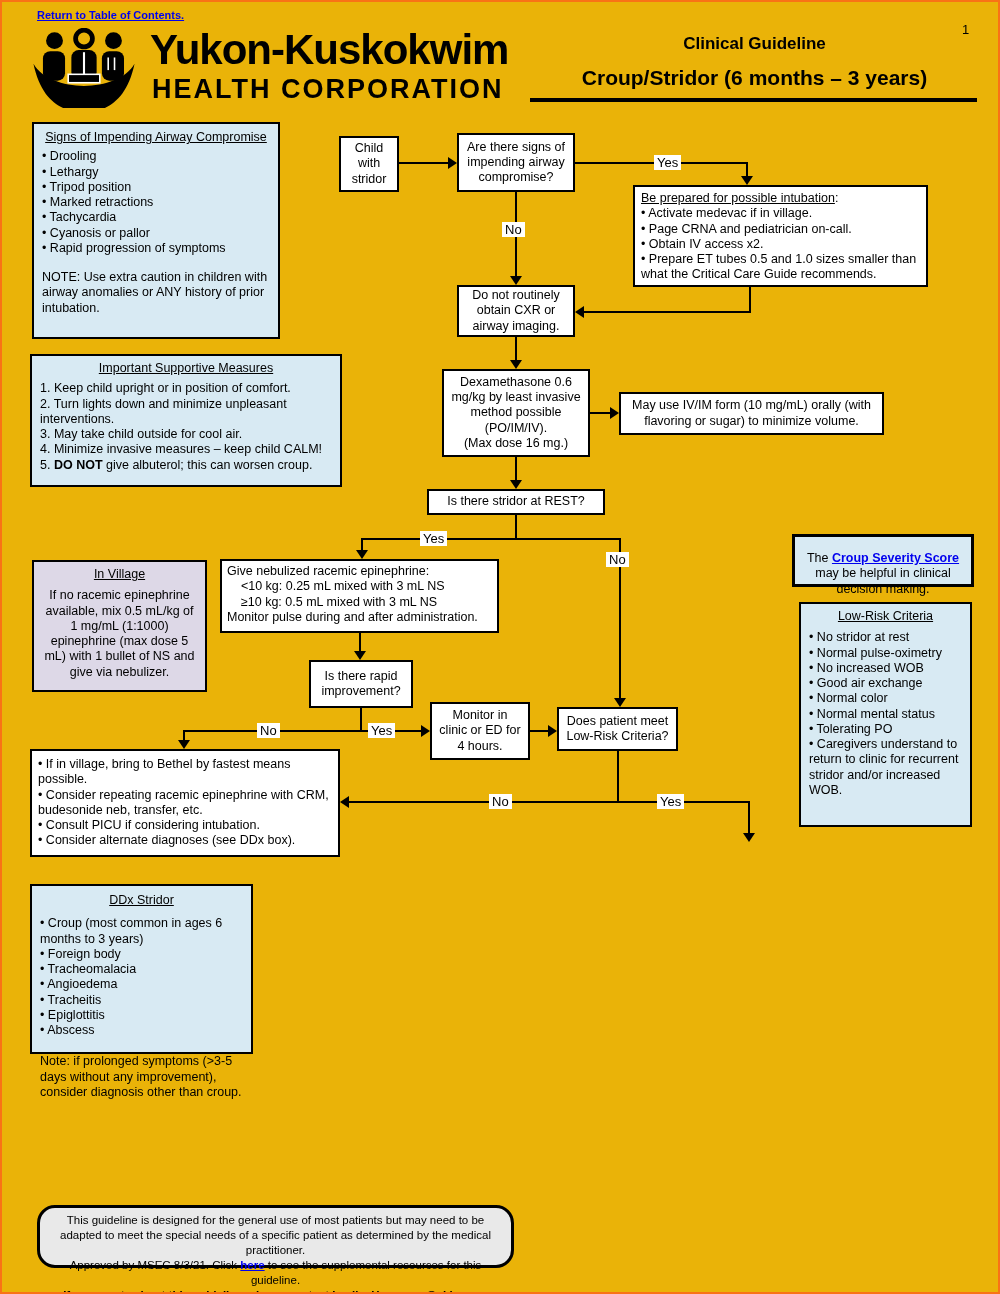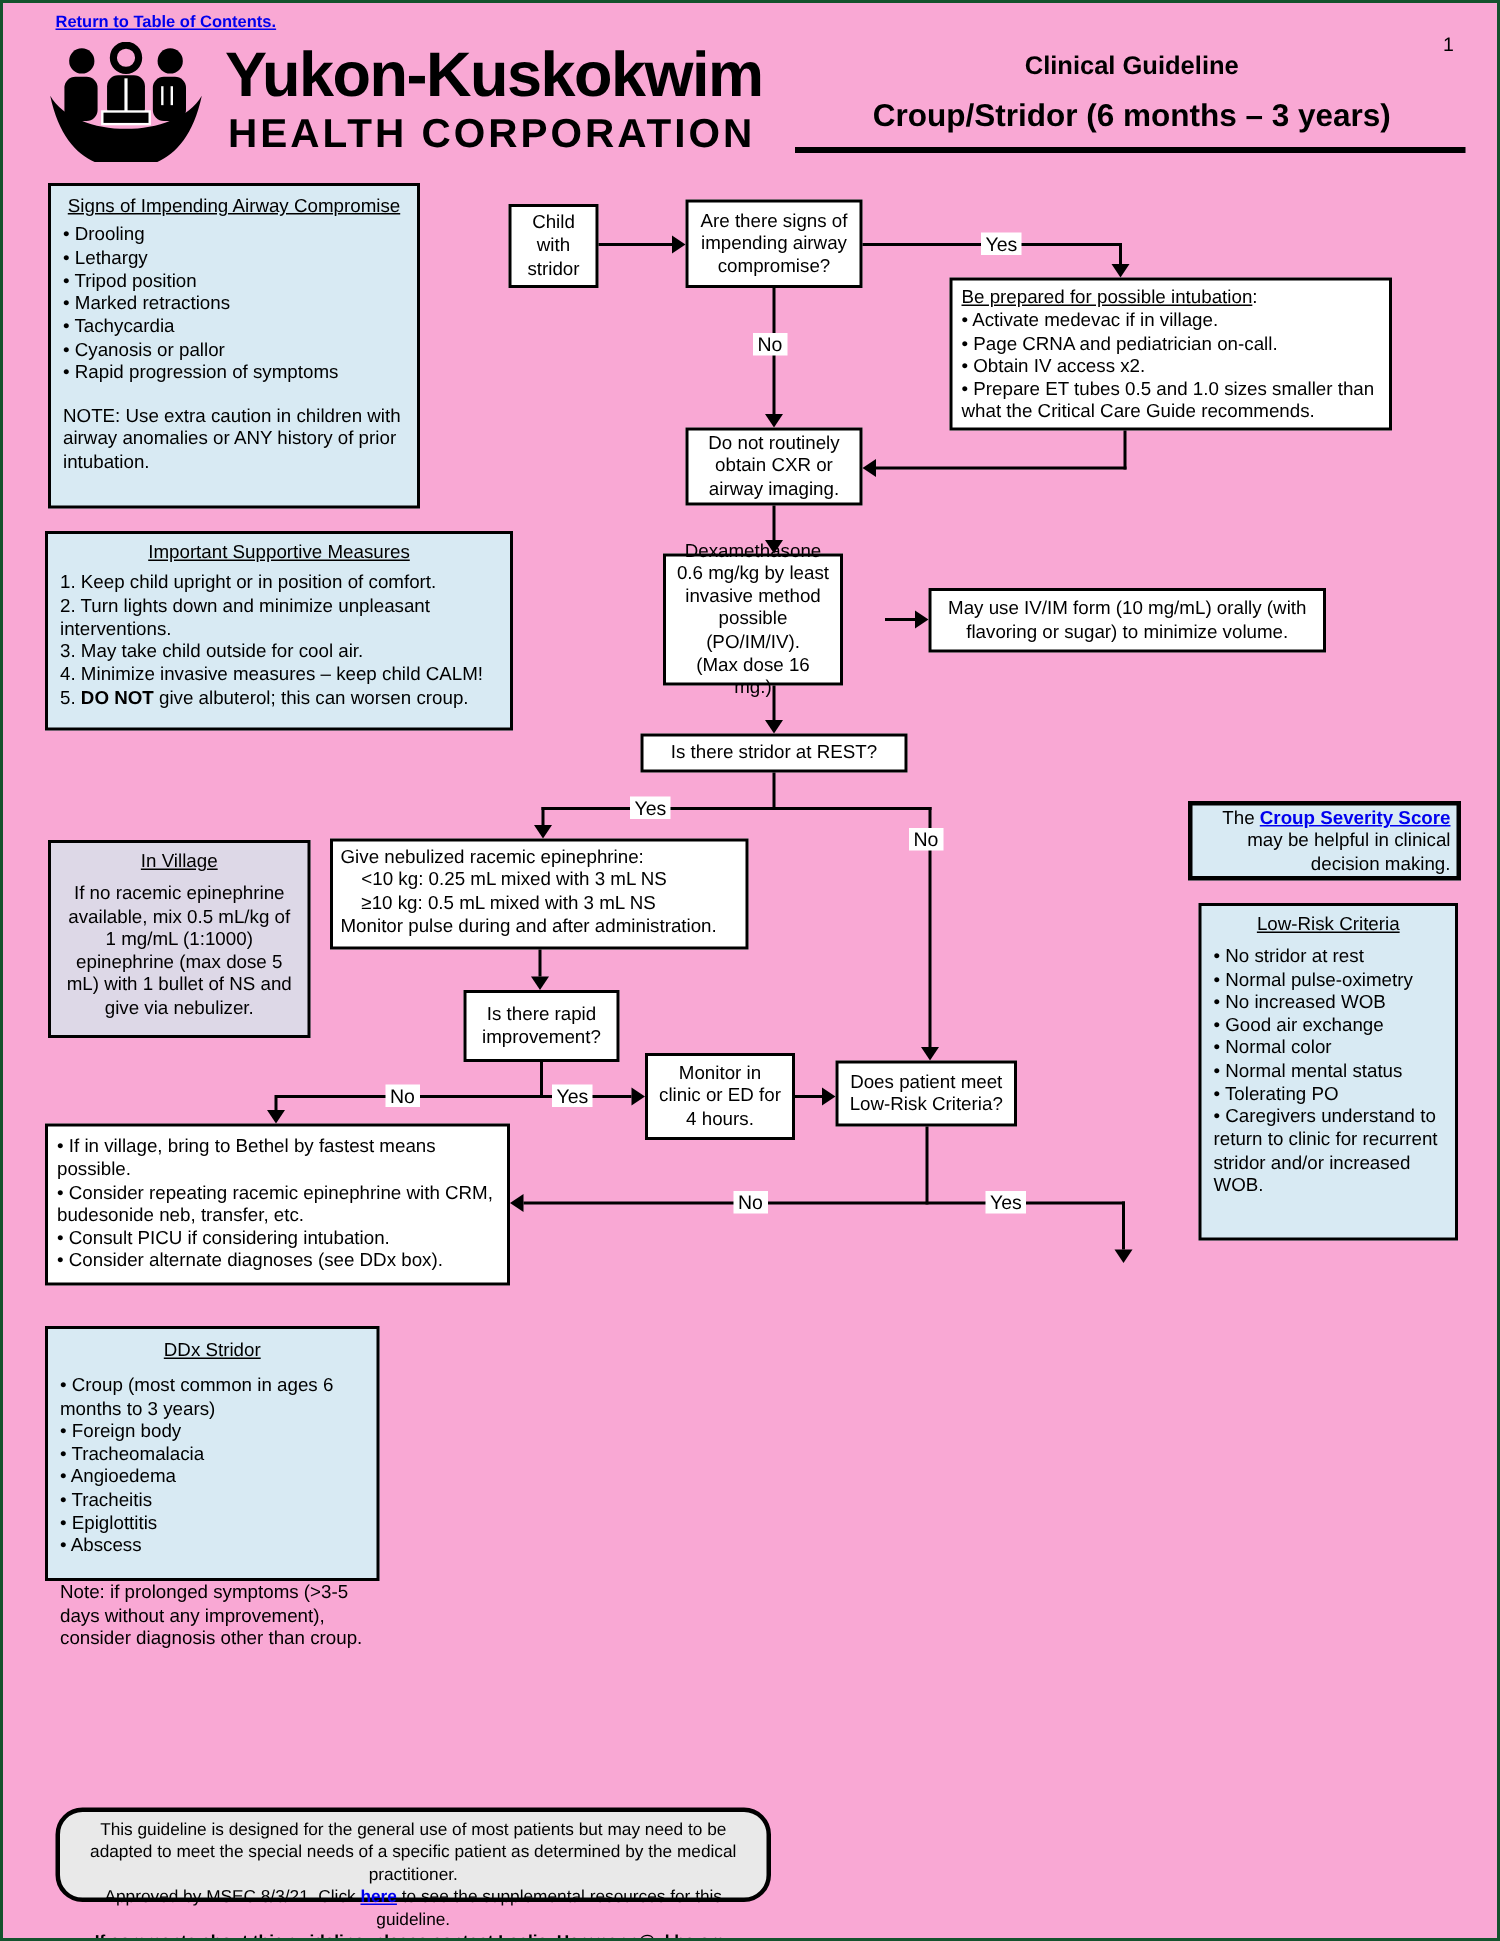--- a/index.html
+++ b/index.html
@@ -1,19 +1,19 @@
 <!DOCTYPE html>
 <html><head>
 <meta charset="utf-8">
 <style>
   * { margin:0; padding:0; box-sizing:border-box; }
   html,body { background:#fff; }
   #page {
-    position:relative; width:1000px; height:1294px; background:#f9a8d4;
-    border:2px solid #14532d; overflow:hidden;
+    position:relative; width:1000px; height:1294px; background:#eab308;
+    border:2px solid #f97316; overflow:hidden;
     font-family:"Liberation Sans", sans-serif; color:#000;
   }
   .abs { position:absolute; }
   .box {
     position:absolute; border:2px solid #000; background:#fff;
     font-size:12.5px; line-height:1.22; padding:4px 6px;
   }
   .blue  { background:#d8eaf3; }
   .lav   { background:#ddd8e7; }
   .cent  { text-align:center; }
@@ -78,21 +78,21 @@
 3. May take child outside for cool air.
 4. Minimize invasive measures – keep child CALM!</div>
     <div><span>5. </span><span class="b">DO NOT</span><span> give albuterol; this can worsen croup.</span></div>
   </div>
 
   <div class="box lav cent" style="left:30px;top:558px;width:175px;height:132px;padding:5px 8px;">
     <span class="utitle">In Village</span>
     <div style="margin-top:6px;">If no racemic epinephrine available, mix 0.5 mL/kg of 1 mg/mL (1:1000) epinephrine (max dose 5 mL) with 1 bullet of NS and give via nebulizer.</div>
   </div>
 
-  <div class="box blue cent" style="left:790px;top:532px;width:182px;height:53px;border-width:3px;padding:1px 4px;text-align:right;">
+  <div class="box blue cent" style="left:790px;top:532px;width:182px;height:53px;border-width:3px;padding:14px 4px;">
     <span>The </span><a class="link b">Croup Severity Score</a><span> may be helpful in clinical decision making.</span>
   </div>
 
   <div class="box blue" style="left:797px;top:600px;width:173px;height:225px;padding:5px 8px;">
     <span class="utitle cent">Low-Risk Criteria</span>
     <div class="ml" style="margin-top:6px;">• No stridor at rest
 • Normal pulse-oximetry
 • No increased WOB
 • Good air exchange
 • Normal color
@@ -126,21 +126,21 @@
     <div class="ml">• Activate medevac if in village.
 • Page CRNA and pediatrician on-call.
 • Obtain IV access x2.
 • Prepare ET tubes 0.5 and 1.0 sizes smaller than what the Critical Care Guide recommends.</div>
   </div>
 
   <div class="box flexc" style="left:455px;top:283px;width:118px;height:52px;">
       <span>Do not routinely obtain CXR or airway imaging.</span>
     </div>
 
-  <div class="box flexc" style="left:440px;top:367px;width:120px;height:88px;">
+  <div class="box flexc" style="left:440px;top:367px;width:148px;height:88px;">
       <span class="ml">Dexamethasone 0.6 mg/kg by least invasive method possible (PO/IM/IV).
 (Max dose 16 mg.)</span>
     </div>
 
   <div class="box flexc" style="left:617px;top:390px;width:265px;height:43px;padding:2px 4px;">
       <span>May use IV/IM form (10 mg/mL) orally (with flavoring or sugar) to minimize volume.</span>
     </div>
 
   <div class="box flexc" style="left:425px;top:487px;width:178px;height:26px;">
       <span>Is there stridor at REST?</span>

